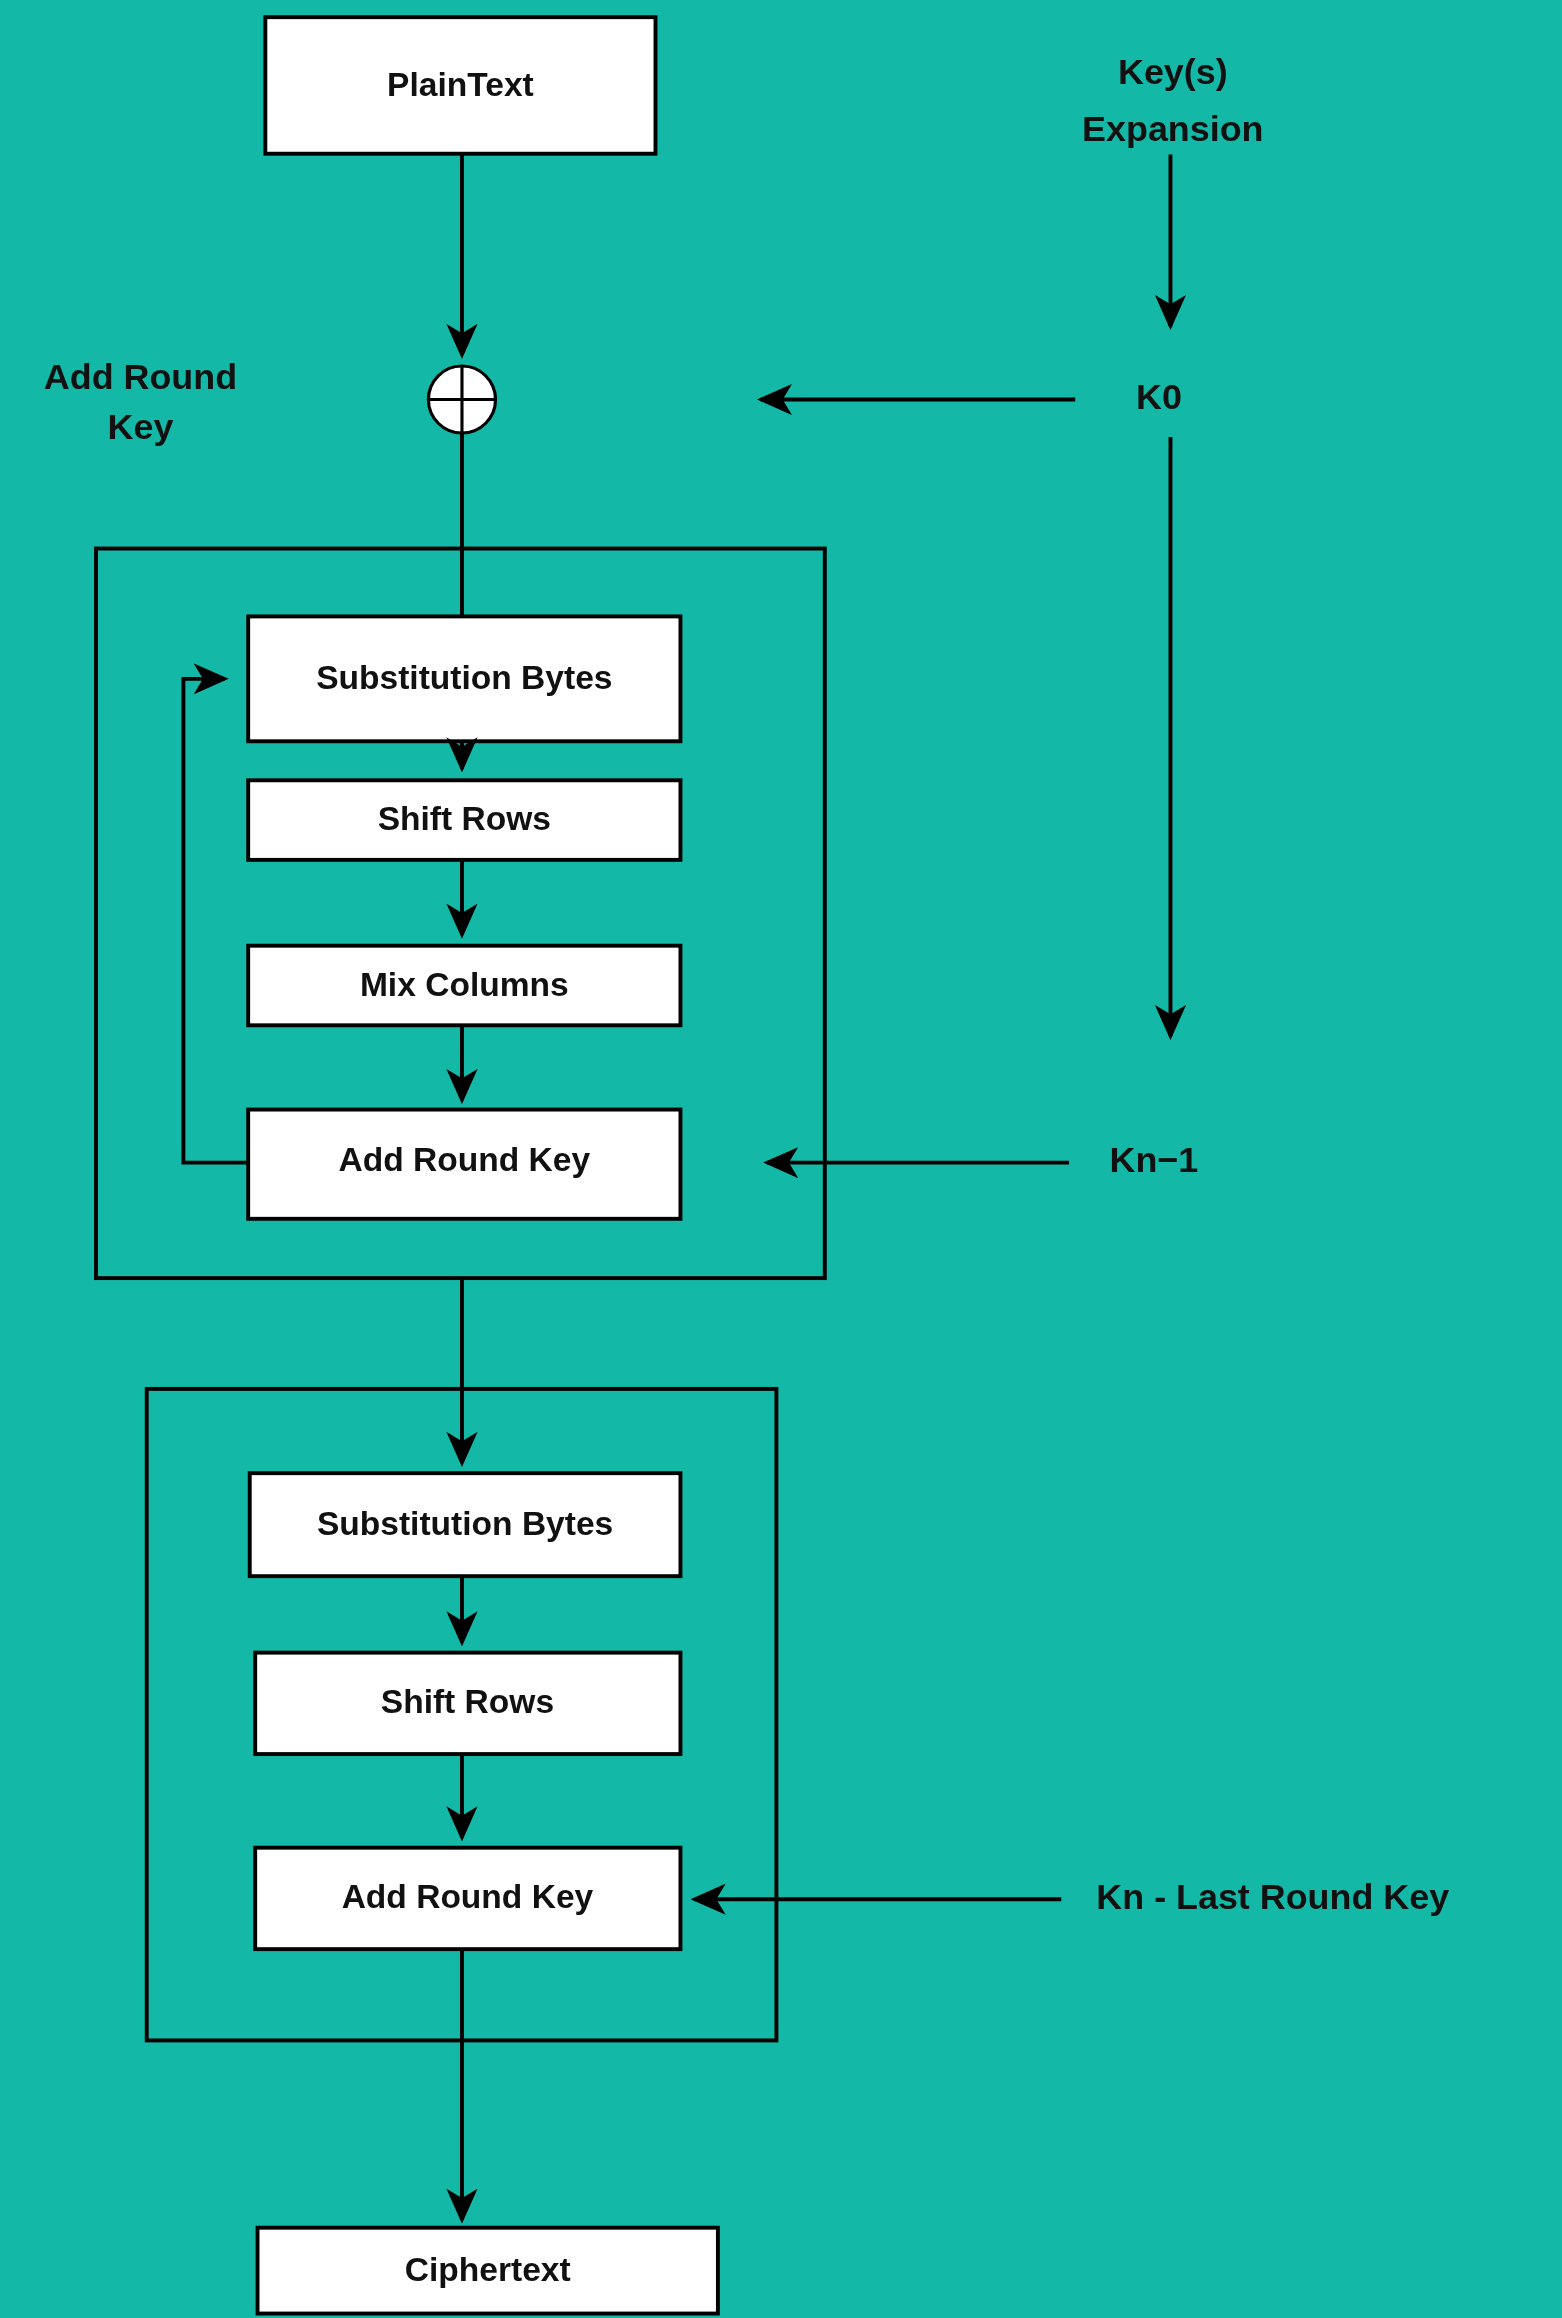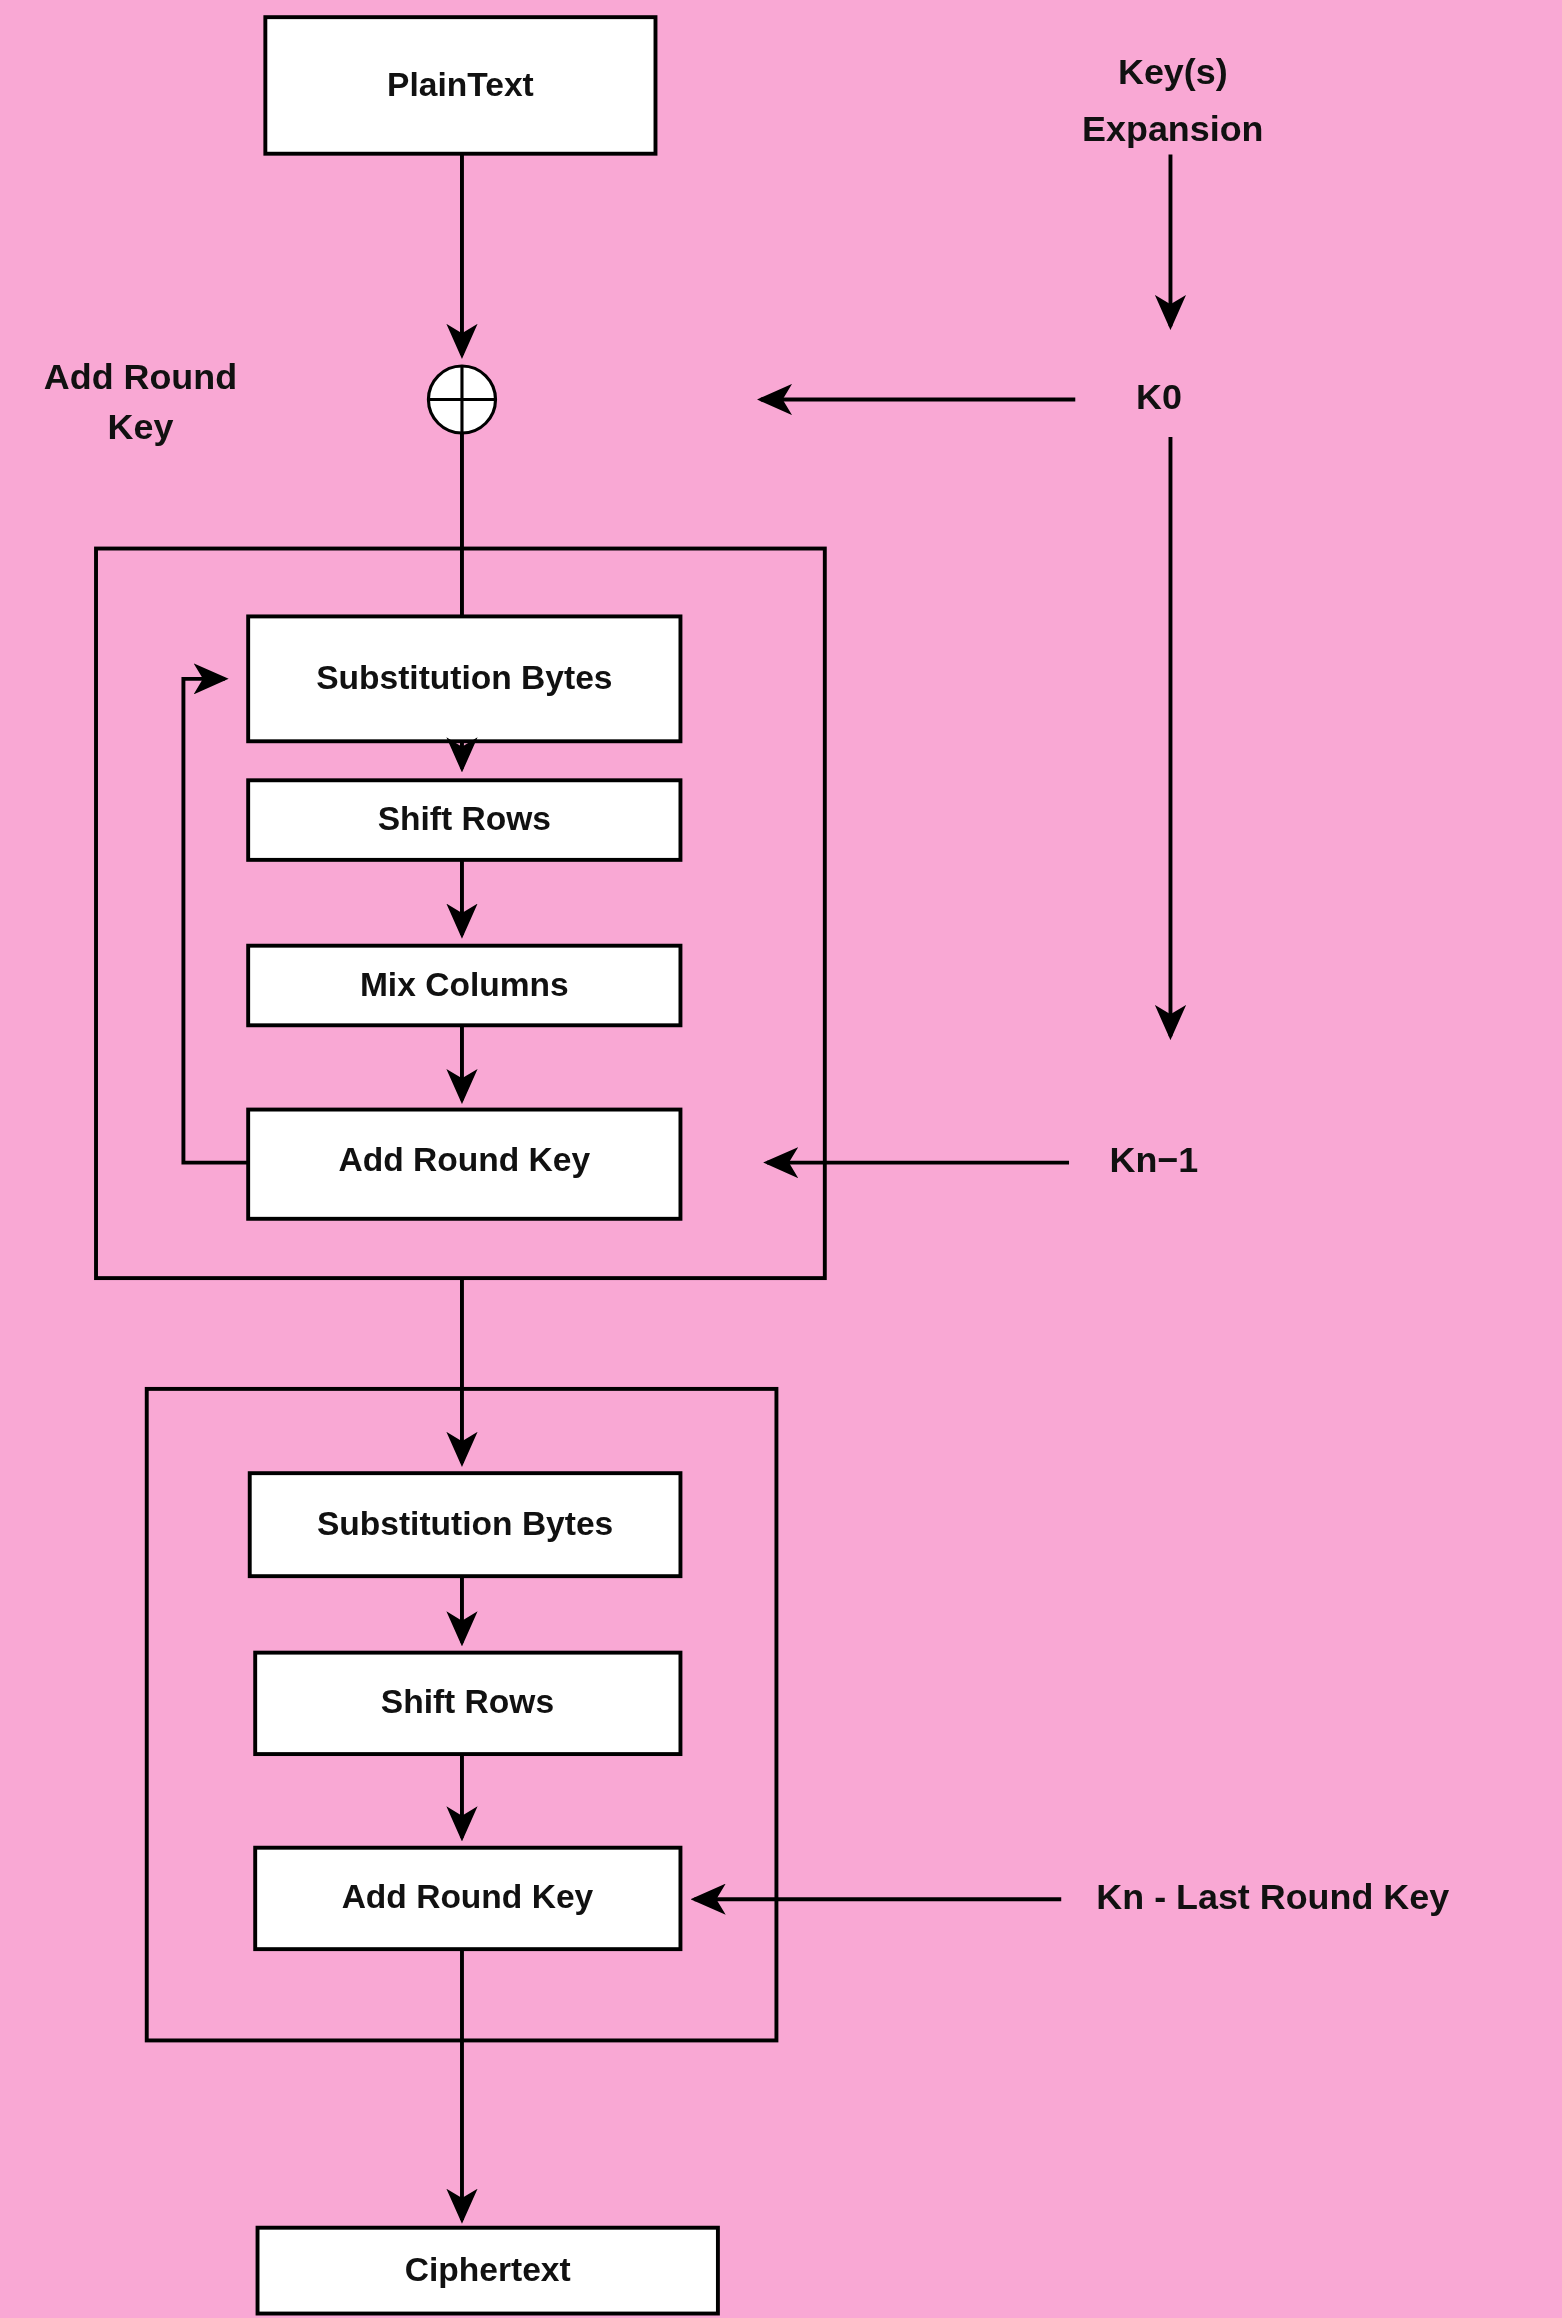--- a/index.html
+++ b/index.html
@@ -7,21 +7,21 @@
     padding: 0;
     background: #ffffff;
   }
   body {
     font-family: "Liberation Sans", sans-serif;
   }
   #canvas {
     position: relative;
     width: 1563px;
     height: 2319px;
-    background: #f9a8d4;
+    background: #14b8a6;
     overflow: hidden;
   }
   #diagram-svg {
     position: absolute;
     left: 0;
     top: 0;
     width: 1563px;
     height: 2319px;
   }
   .node-box {

